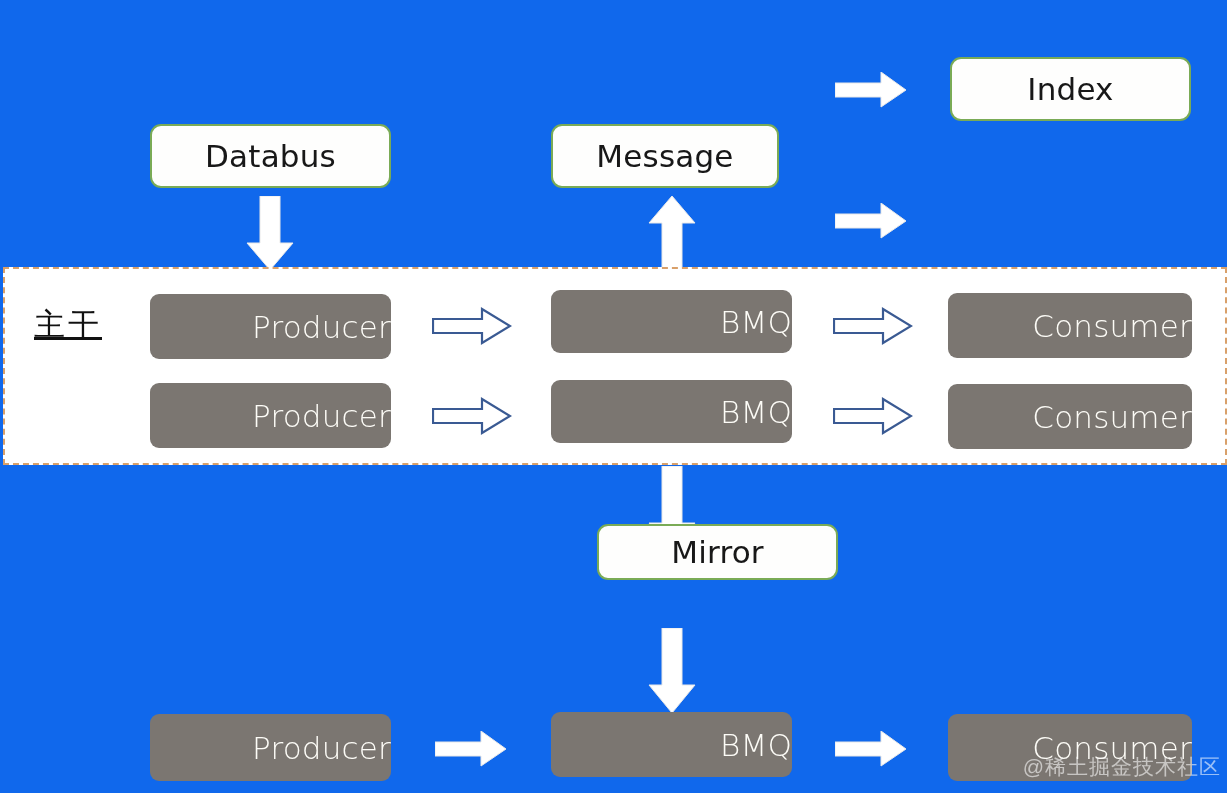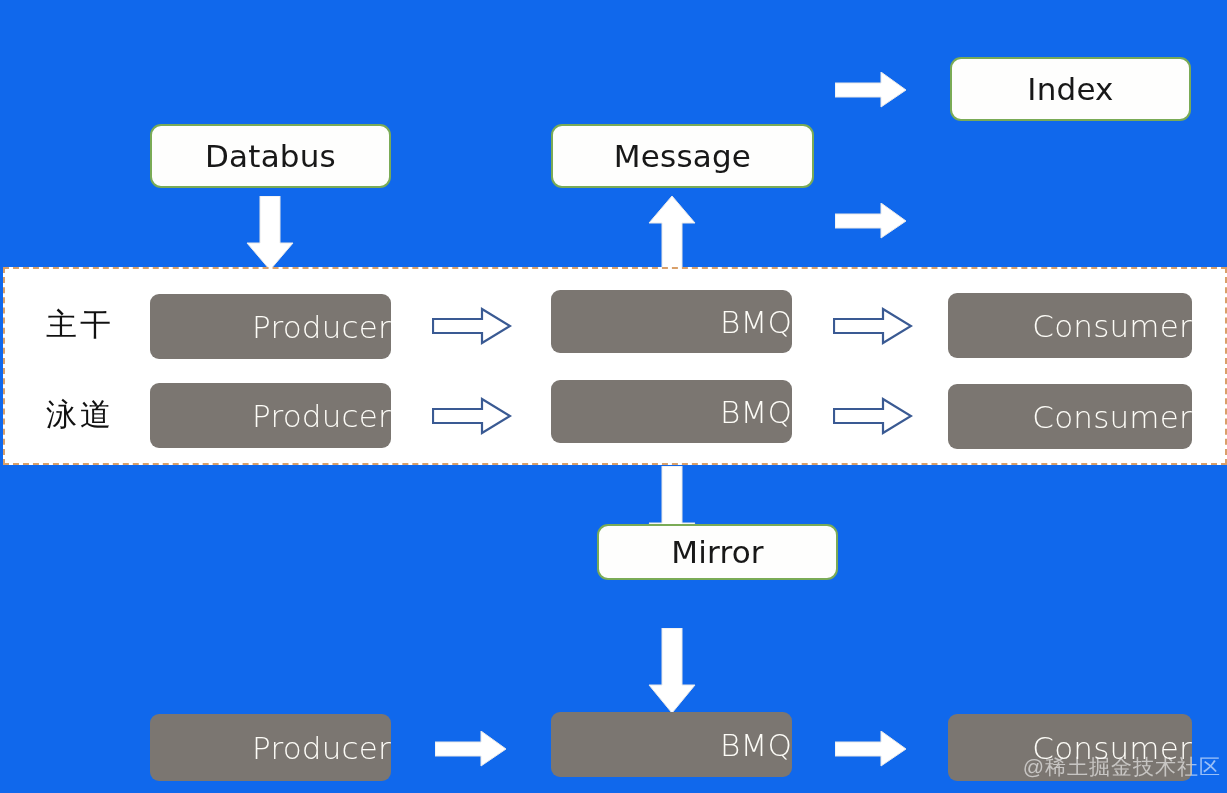--- a/index.html
+++ b/index.html
@@ -88,21 +88,21 @@
 </style>
 </head>
 <body>
 
 <div id="canvas">
 
   <div class="node light" style="left:150px; top:124px; width:241px; height:64px;">
     <span>Databus</span>
   </div>
 
-  <div class="node light" style="left:551px; top:124px; width:263px; height:64px;">
+  <div class="node light" style="left:551px; top:124px; width:228px; height:64px;">
     <span>Message</span>
   </div>
 
   <div class="node light" style="left:950px; top:57px; width:241px; height:64px;justify-content:center;">
     <span>Index</span>
   </div>
 
 
   <div class="arrow" style="left:246px; top:196px; width:48px; height:75px;">
     <svg width="48" height="75" viewBox="0 0 48 75">
@@ -123,21 +123,21 @@
   </div>
 
   <div class="arrow" style="left:835px; top:203px; width:72px; height:36px;">
     <svg width="72" height="36" viewBox="0 0 72 36">
       <polygon points="0,11 46,11 46,0 71,18 46,35 46,25 0,25" fill="#ffffff" stroke="#e8e8e8" stroke-width="1"></polygon>
     </svg>
   </div>
 
   <div class="swimlane-panel"></div>
 
-  <div class="lane-label" style="left:46px; top:300px; width:110px; height:50px;">
+  <div class="lane-label" style="left:34px; top:300px; width:110px; height:50px;text-decoration:underline;">
     <span>主干</span>
   </div>
 
   <div class="node gray" style="left:150px; top:294px; width:241px; height:65px;">
     <span>Producer</span>
   </div>
 
   <div class="arrow" style="left:432px; top:306px; width:80px; height:40px;">
     <svg width="80" height="40" viewBox="0 0 80 40">
       <polygon points="1,13 50,13 50,3 78,20 50,37 50,27 1,27" fill="#ffffff" stroke="#3a5a93" stroke-width="2.2" stroke-linejoin="miter"></polygon>
@@ -151,23 +151,20 @@
   <div class="arrow" style="left:833px; top:306px; width:80px; height:40px;">
     <svg width="80" height="40" viewBox="0 0 80 40">
       <polygon points="1,13 50,13 50,3 78,20 50,37 50,27 1,27" fill="#ffffff" stroke="#3a5a93" stroke-width="2.2" stroke-linejoin="miter"></polygon>
     </svg>
   </div>
 
   <div class="node gray" style="left:948px; top:293px; width:244px; height:65px;">
     <span>Consumer</span>
   </div>
 
-  <div class="lane-label" style="left:46px; top:390px; width:110px; height:50px;">
-    <span>泳道</span>
-  </div>
 
   <div class="node gray" style="left:150px; top:383px; width:241px; height:65px;">
     <span>Producer</span>
   </div>
 
   <div class="arrow" style="left:432px; top:396px; width:80px; height:40px;">
     <svg width="80" height="40" viewBox="0 0 80 40">
       <polygon points="1,13 50,13 50,3 78,20 50,37 50,27 1,27" fill="#ffffff" stroke="#3a5a93" stroke-width="2.2" stroke-linejoin="miter"></polygon>
     </svg>
   </div>

